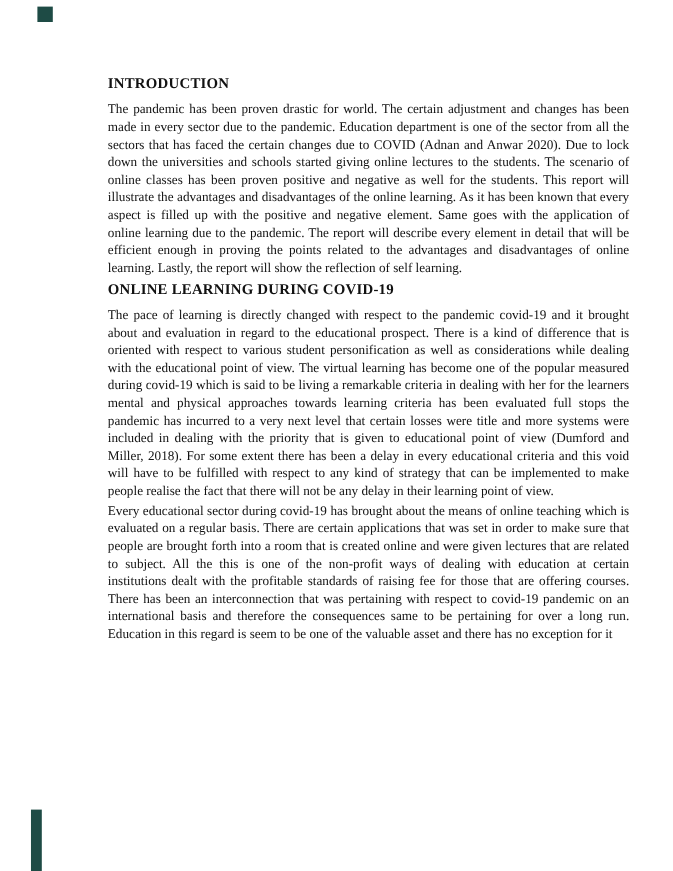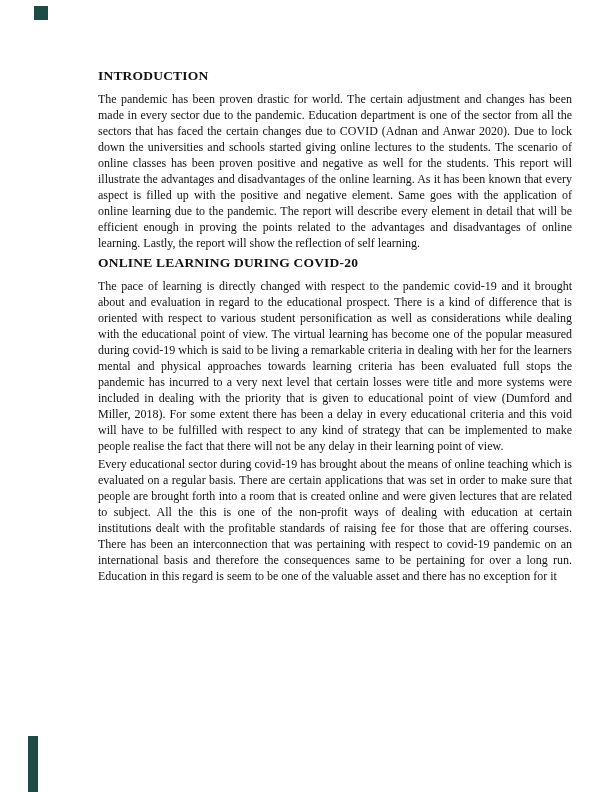--- a/index.html
+++ b/index.html
@@ -66,17 +66,17 @@
 
 <div class="sheet">
   <div class="decor tl-square"></div>
   <div class="decor bl-bar"></div>
   <div class="decor br-bar"></div>
 
   <div class="content">
     <h1 class="heading">INTRODUCTION</h1>
     <p class="para">The pandemic has been proven drastic for world. The certain adjustment and changes has been made in every sector due to the pandemic. Education department is one of the sector from all the sectors that has faced the certain changes due to COVID (Adnan and Anwar 2020). Due to lock down the universities and schools started giving online lectures to the students. The scenario of online classes has been proven positive and negative as well for the students. This report will illustrate the advantages and disadvantages of the online learning. As it has been known that every aspect is filled up with the positive and negative element. Same goes with the application of online learning due to the pandemic. The report will describe every element in detail that will be efficient enough in proving the points related to the advantages and disadvantages of online learning. Lastly, the report will show the reflection of self learning.</p>
 
-    <h1 class="heading second">ONLINE LEARNING DURING COVID-20</h1>
+    <h1 class="heading second">ONLINE LEARNING DURING COVID-19</h1>
     <p class="para">The pace of learning is directly changed with respect to the pandemic covid-19 and it brought about and evaluation in regard to the educational prospect. There is a kind of difference that is oriented with respect to various student personification as well as considerations while dealing with the educational point of view. The virtual learning has become one of the popular measured during covid-19 which is said to be living a remarkable criteria in dealing with her for the learners mental and physical approaches towards learning criteria has been evaluated full stops the pandemic has incurred to a very next level that certain losses were title and more systems were included in dealing with the priority that is given to educational point of view (Dumford and Miller, 2018). For some extent there has been a delay in every educational criteria and this void will have to be fulfilled with respect to any kind of strategy that can be implemented to make people realise the fact that there will not be any delay in their learning point of view.</p>
     <p class="para">Every educational sector during covid-19 has brought about the means of online teaching which is evaluated on a regular basis. There are certain applications that was set in order to make sure that people are brought forth into a room that is created online and were given lectures that are related to subject. All the this is one of the non-profit ways of dealing with education at certain institutions dealt with the profitable standards of raising fee for those that are offering courses. There has been an interconnection that was pertaining with respect to covid-19 pandemic on an international basis and therefore the consequences same to be pertaining for over a long run. Education in this regard is seem to be one of the valuable asset and there has no exception for it</p>
   </div>
 </div>
 
 </body></html>

